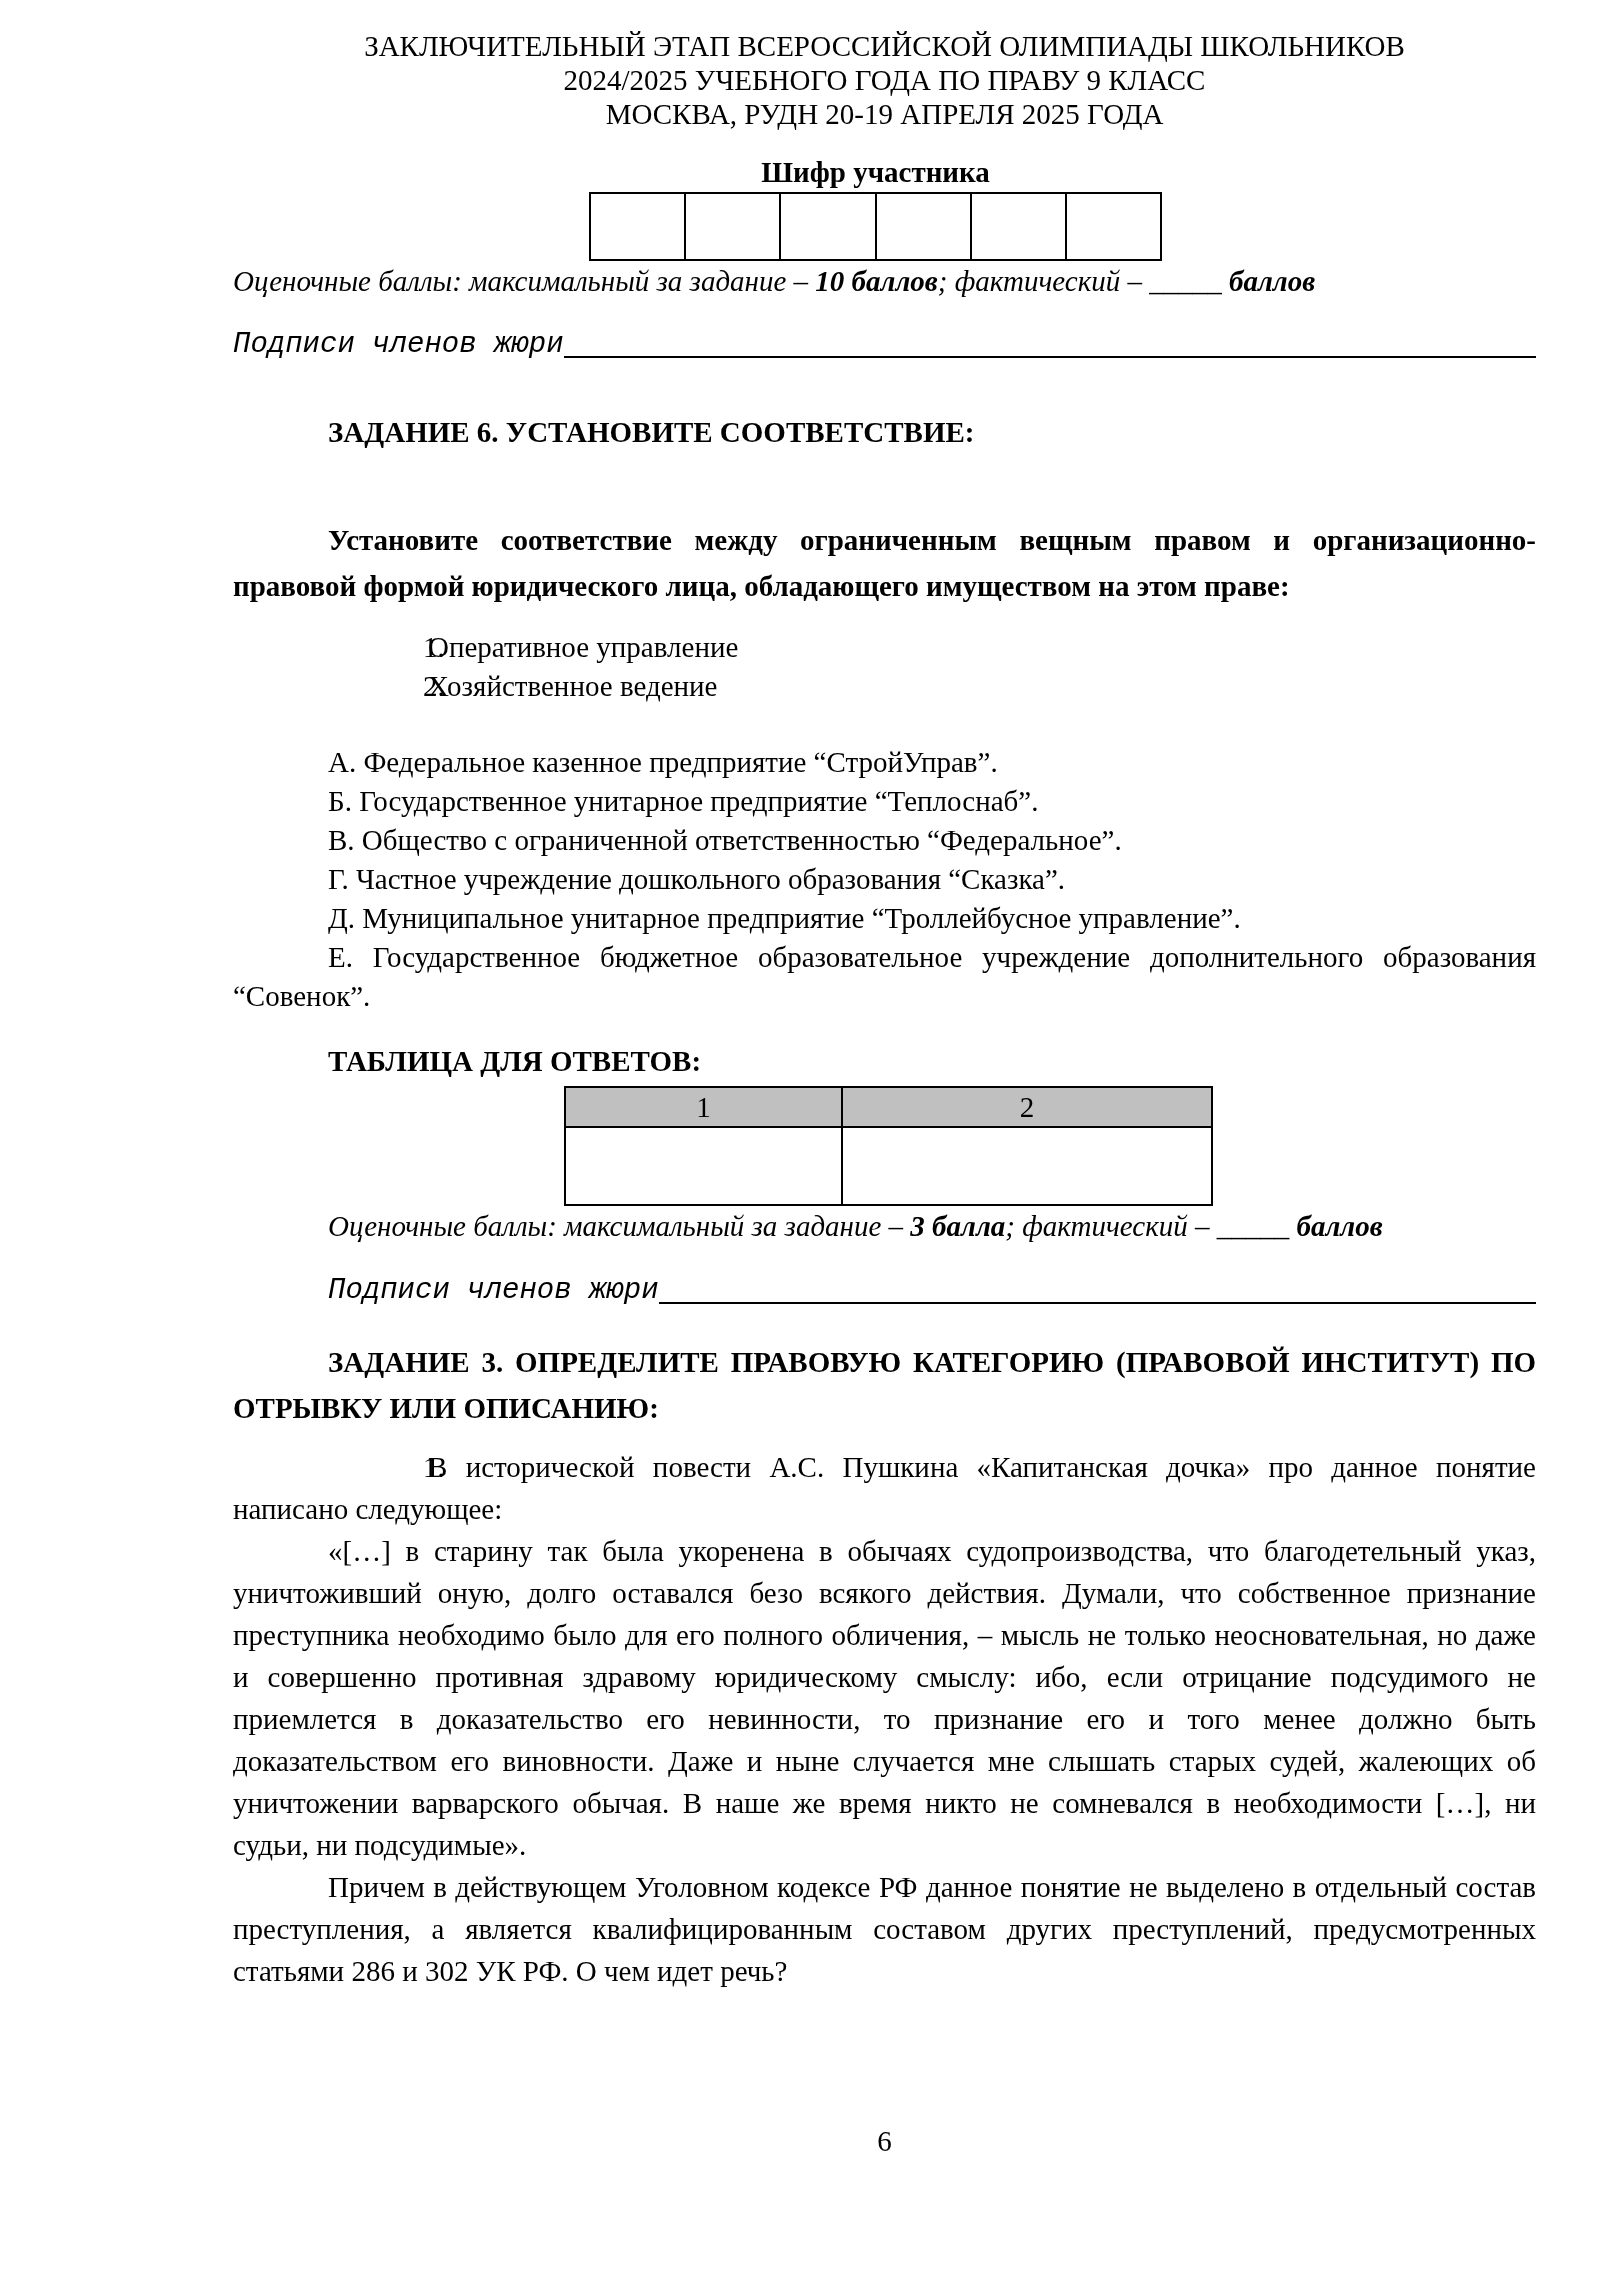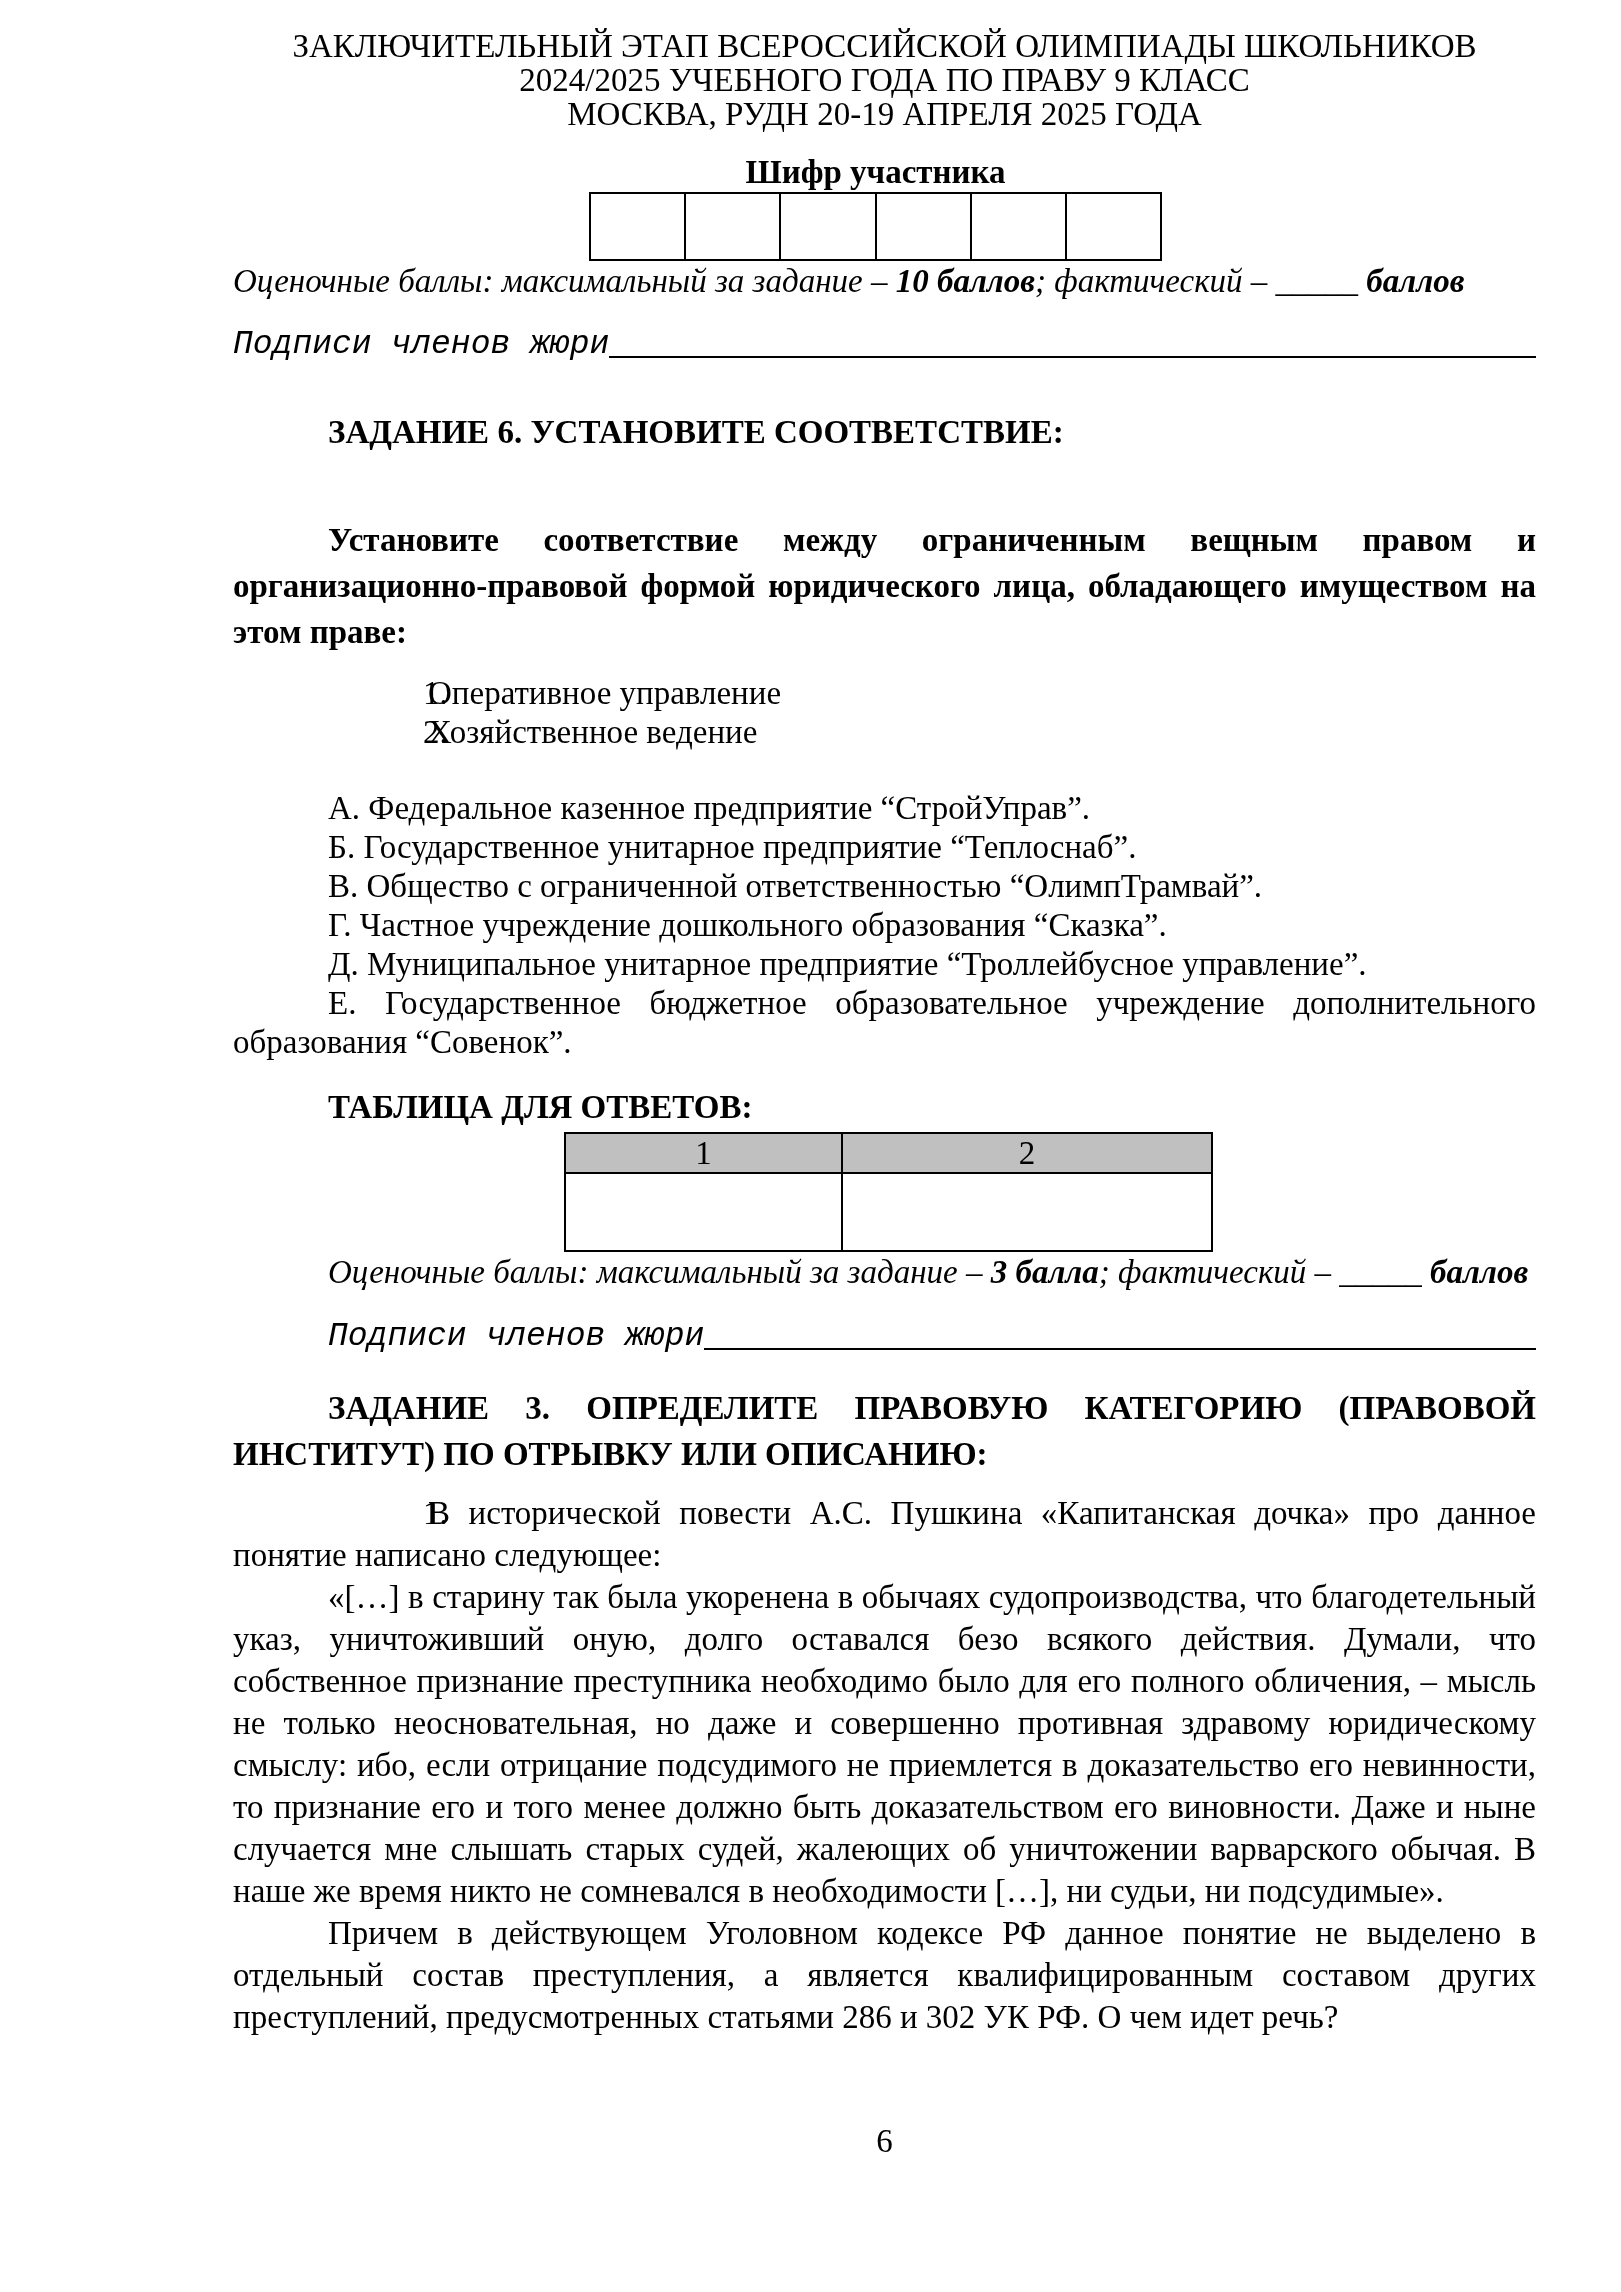--- a/index.html
+++ b/index.html
@@ -2,21 +2,21 @@
 <html lang="ru"><head>
 <meta charset="utf-8">
 <style>
   html,body{margin:0;padding:0;background:#ffffff;}
   .page{
     position:relative;
     width:1621px;height:2219px;
     background:#ffffff;
     color:#000;
     font-family:"Liberation Serif","DejaVu Serif",serif;
-    font-size:33px;
+    font-size:29px;
     overflow:hidden;
     box-sizing:border-box;
   }
   .content{padding:29px 85px 0 233px;}
   p{margin:0;}
   .b{font-weight:bold;}
   .doc-header{text-align:center;line-height:34px;}
   .cipher-wrap{width:573px;margin:21.6px 0 0 356px;}
   .cipher-label{text-align:center;font-weight:bold;line-height:39px;}
   .cipher-table{display:flex;height:65px;border:2.9px solid #000;}
@@ -82,21 +82,21 @@
     <p class="intro">Установите соответствие между ограниченным вещным правом и организационно-правовой формой юридического лица, обладающего имуществом на этом праве:</p>
 
     <div class="options">
         <p><span class="opt-num">1.</span><span>Оперативное управление</span></p>
         <p><span class="opt-num">2.</span><span>Хозяйственное ведение</span></p>
       </div>
 
     <div class="items">
         <p>А. Федеральное казенное предприятие “СтройУправ”.</p>
         <p>Б. Государственное унитарное предприятие “Теплоснаб”.</p>
-        <p>В. Общество с ограниченной ответственностью “ОлимпТрамвай”.</p>
+        <p>В. Общество с ограниченной ответственностью “Федеральное”.</p>
         <p>Г. Частное учреждение дошкольного образования “Сказка”.</p>
         <p>Д. Муниципальное унитарное предприятие “Троллейбусное управление”.</p>
         <p>Е. Государственное бюджетное образовательное учреждение дополнительного образования “Совенок”.</p>
       </div>
 
     <p class="answers-title">ТАБЛИЦА ДЛЯ ОТВЕТОВ:</p>
 
     <div class="answer-table">
       <div class="at-header">
         <div class="at-c1">1</div>

